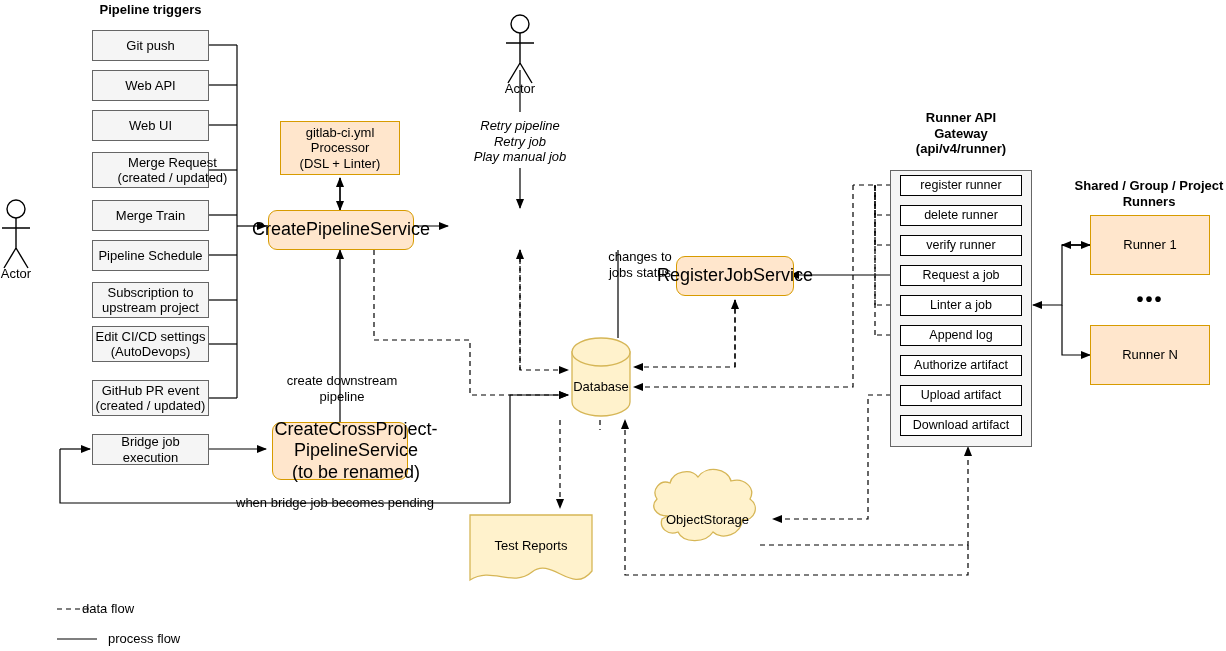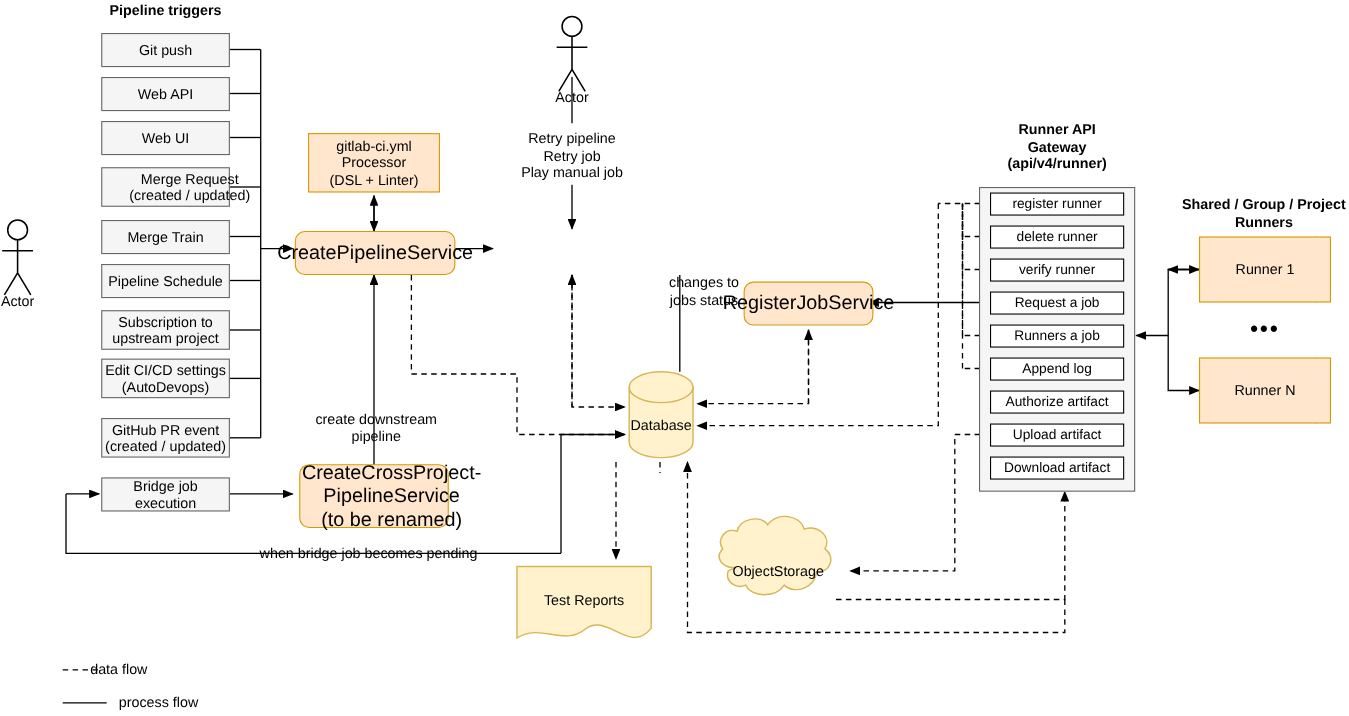--- a/index.html
+++ b/index.html
@@ -151,21 +151,21 @@
       <path d="M1104,215 L1104,275 M1196,215 L1196,275"></path>
       <path d="M1104,325 L1104,385 M1196,325 L1196,385"></path>
     </g>
   </svg>
 
   <div class="lbl lbl-b" style="left:92px;top:2px;width:117px;">Pipeline triggers</div>
 
   <div class="lbl" style="left:-14px;top:266px;width:60px;">Actor</div>
   <div class="lbl" style="left:490px;top:81px;width:60px;">Actor</div>
 
-  <div class="lbl" style="left:450px;top:118px;width:140px;">Retry pipeline
+  <div class="lbl" style="left:450px;top:118px;width:140px;font-style:italic;">Retry pipeline
 Retry job
 Play manual job</div>
   <div class="lbl" style="left:585px;top:249px;width:110px;">changes to
 jobs status</div>
   <div class="lbl" style="left:272px;top:373px;width:140px;">create downstream
 pipeline</div>
   <div class="lbl" style="left:236px;top:495px;width:200px;text-align:left;">when bridge job becomes pending</div>
 
   <div class="lbl lbl-b" style="left:890px;top:110px;width:142px;">Runner API
 Gateway
@@ -242,21 +242,21 @@
   <div class="node apiitem" style="left:900px;top:205px;width:122px;height:21px;">
       <span>delete runner</span>
     </div>
   <div class="node apiitem" style="left:900px;top:235px;width:122px;height:21px;">
       <span>verify runner</span>
     </div>
   <div class="node apiitem" style="left:900px;top:265px;width:122px;height:21px;">
       <span>Request a job</span>
     </div>
   <div class="node apiitem" style="left:900px;top:295px;width:122px;height:21px;">
-      <span>Runners a job</span>
+      <span>Linter a job</span>
     </div>
   <div class="node apiitem" style="left:900px;top:325px;width:122px;height:21px;">
       <span>Append log</span>
     </div>
   <div class="node apiitem" style="left:900px;top:355px;width:122px;height:21px;">
       <span>Authorize artifact</span>
     </div>
   <div class="node apiitem" style="left:900px;top:385px;width:122px;height:21px;">
       <span>Upload artifact</span>
     </div>

